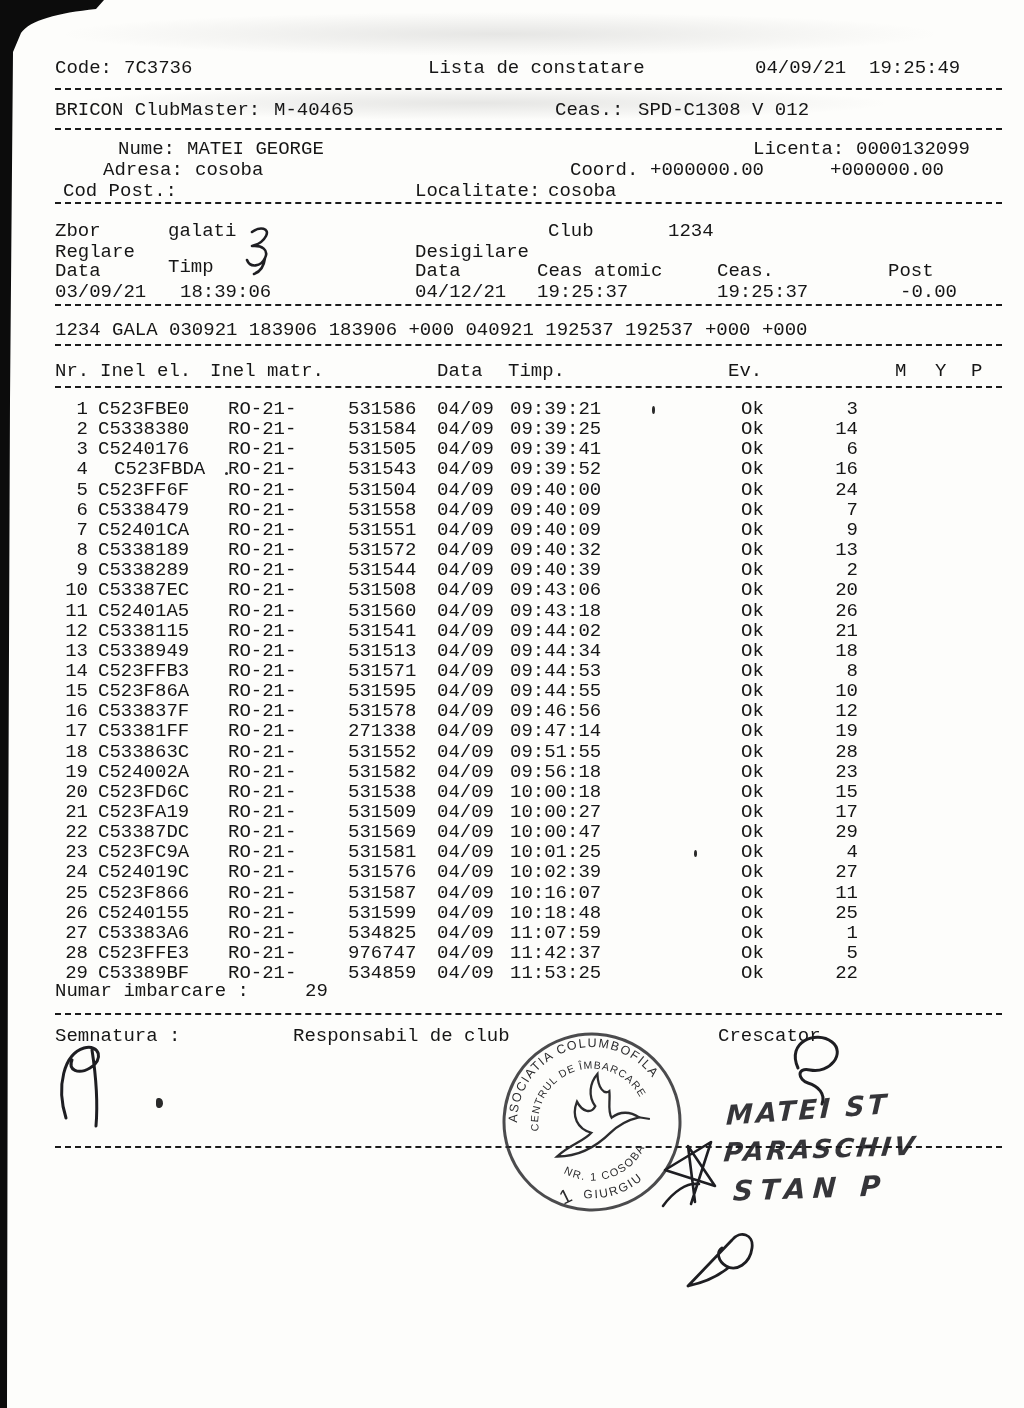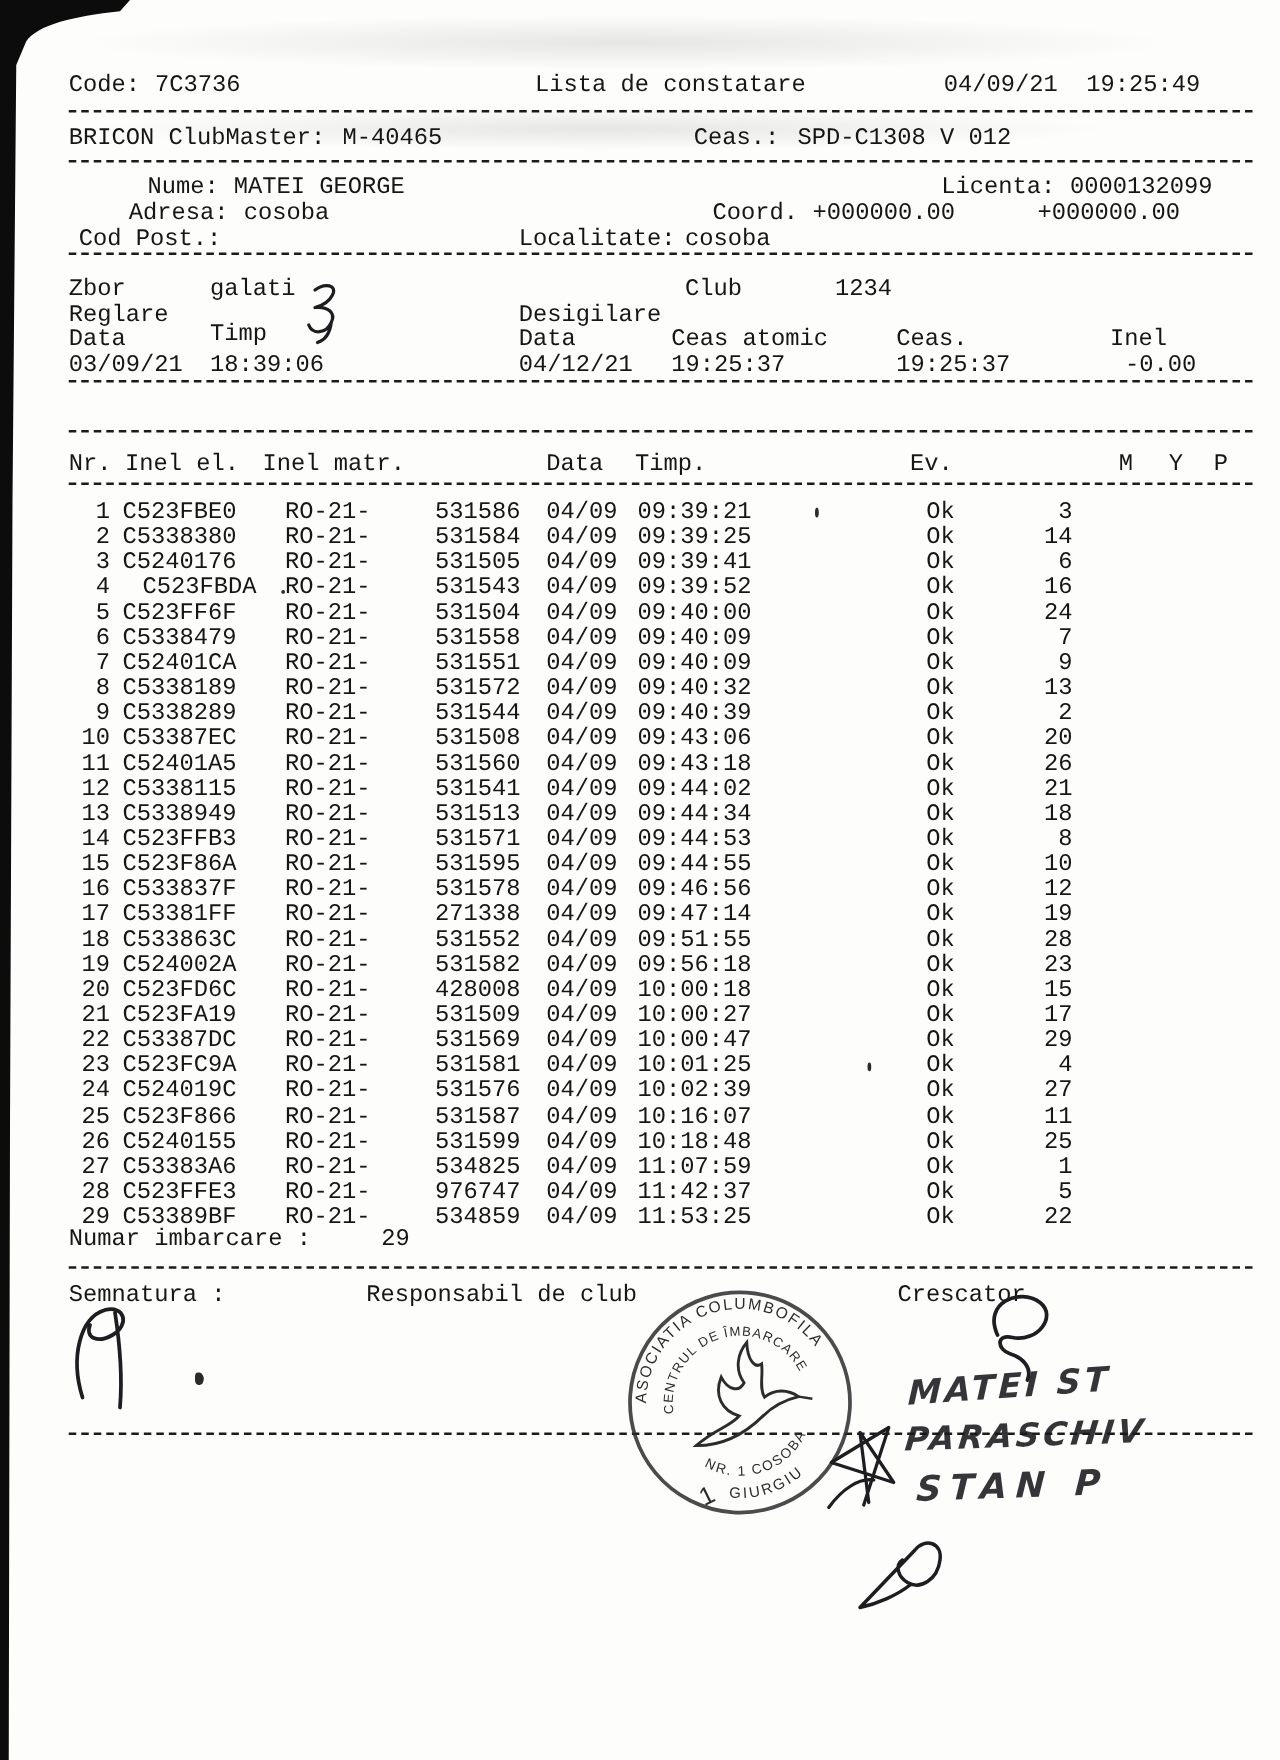--- a/index.html
+++ b/index.html
@@ -67,30 +67,31 @@
 
   <svg width="60" height="60" style="left:238px;top:222px">
     <path class="ink" stroke-width="2.6" d="M14,10 C22,4 32,6 28,14 C25,20 18,23 14,24 C24,23 31,28 27,36 C23,45 12,46 9,38 M27,36 C26,44 22,50 16,52"></path>
   </svg>
 
   <span class="t" style="left:55px;top:261px">Data</span>
   <span class="t" style="left:168px;top:257px">Timp</span>
   <span class="t" style="left:415px;top:261px">Data</span>
   <span class="t" style="left:537px;top:261px">Ceas atomic</span>
   <span class="t" style="left:717px;top:261px">Ceas.</span>
-  <span class="t" style="left:888px;top:261px">Inel</span>
+  <span class="t" style="left:888px;top:261px">Post</span>
 
   <span class="t" style="left:55px;top:282px">03/09/21</span>
-  <span class="t" style="left:168px;top:282px">18:39:06</span>
+  <span class="t" style="left:180px;top:282px">18:39:06</span>
   <span class="t" style="left:415px;top:282px">04/12/21</span>
   <span class="t" style="left:537px;top:282px">19:25:37</span>
   <span class="t" style="left:717px;top:282px">19:25:37</span>
   <span class="t" style="left:900px;top:282px">-0.00</span>
   <div class="sep" style="top:304px"></div>
 
+  <span class="t" style="left:55px;top:320px">1234 GALA 030921 183906 183906 +000 040921 192537 192537 +000 +000</span>
   <div class="sep" style="top:344px"></div>
 
   <span class="t" style="left:55px;top:361px">Nr.</span>
   <span class="t" style="left:100px;top:361px">Inel el.</span>
   <span class="t" style="left:210px;top:361px">Inel matr.</span>
   <span class="t" style="left:437px;top:361px">Data</span>
   <span class="t" style="left:508px;top:361px">Timp.</span>
   <span class="t" style="left:728px;top:361px">Ev.</span>
   <span class="t" style="left:895px;top:361px">M</span>
   <span class="t" style="left:935px;top:361px">Y</span>
@@ -304,21 +305,21 @@
       <span class="t" style="left:437px">04/09</span>
       <span class="t" style="left:510px">09:56:18</span>
       <span class="t" style="left:741px">Ok</span>
       <span class="t num" style="left:800px;width:58px">23</span>
     </div>
 
     <div class="trow" style="top: 382.85px;">
       <span class="t num" style="left:40px;width:48px">20</span>
       <span class="t" style="left:98px">C523FD6C</span>
       <span class="t" style="left:228px">RO-21-</span>
-      <span class="t" style="left:348px">428008</span>
+      <span class="t" style="left:348px">531538</span>
       <span class="t" style="left:437px">04/09</span>
       <span class="t" style="left:510px">10:00:18</span>
       <span class="t" style="left:741px">Ok</span>
       <span class="t num" style="left:800px;width:58px">15</span>
     </div>
 
     <div class="trow" style="top: 403px;">
       <span class="t num" style="left:40px;width:48px">21</span>
       <span class="t" style="left:98px">C523FA19</span>
       <span class="t" style="left:228px">RO-21-</span>

